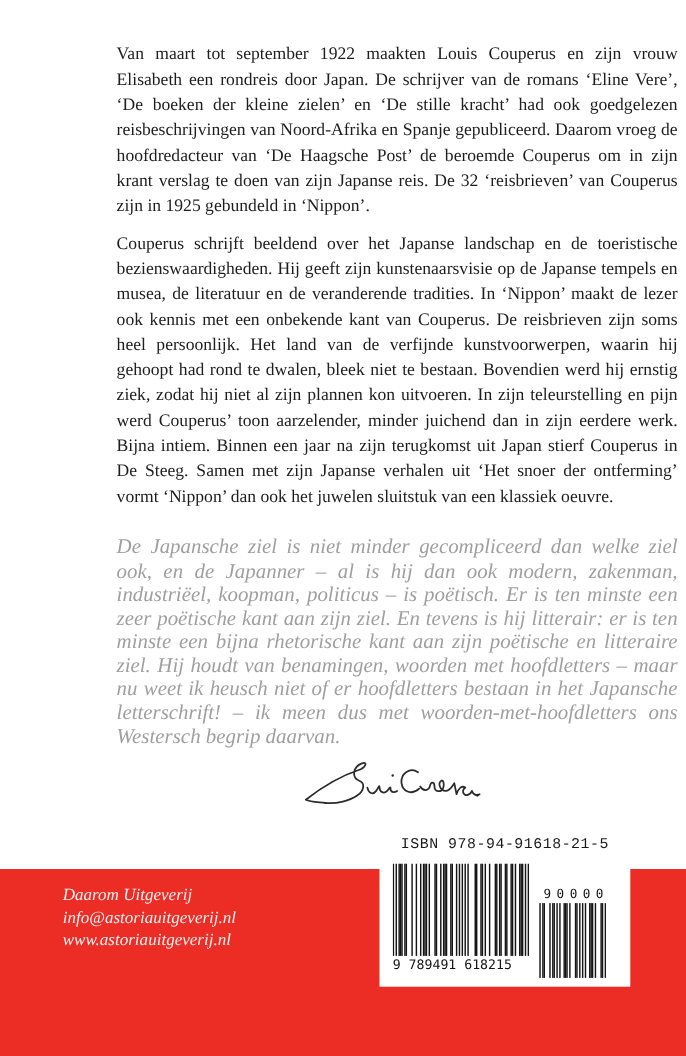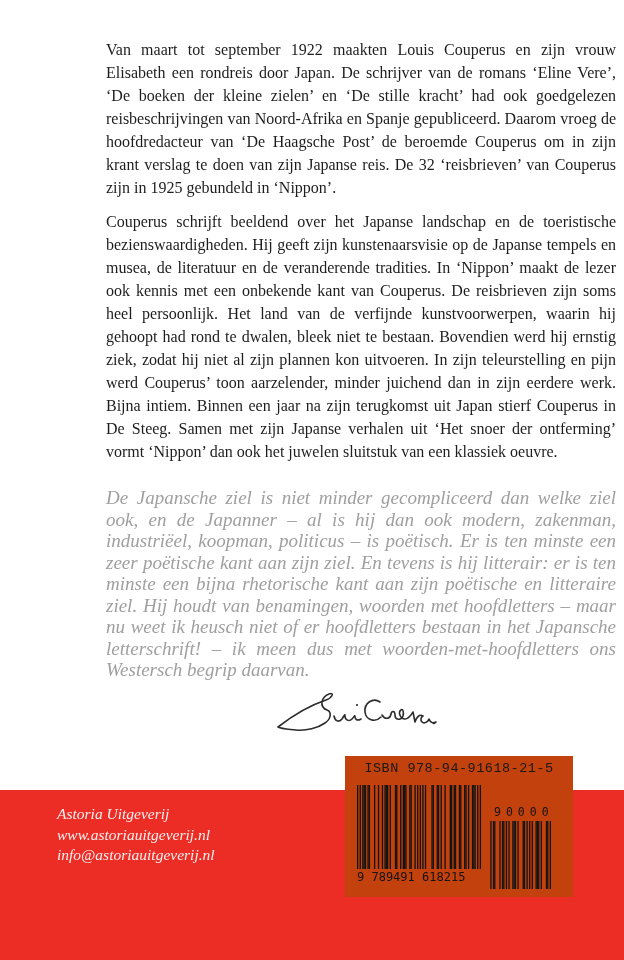--- a/index.html
+++ b/index.html
@@ -31,21 +31,21 @@
   .footer-band{
     position:absolute;left:0;top:790px;width:624px;height:170px;
   }
   .publisher{
     position:absolute;left:57px;top:14px;
     font-style:italic;font-size:15.5px;line-height:20.5px;
     color:rgba(255,255,255,0.93);
   }
   .isbn-box{
     position:absolute;left:345px;top:-34px;width:228px;height:141px;
-    background:#c2410c;
+    background:#ffffff;
   }
   .isbn-label{
     margin-top:5px;text-align:center;
     font-family:"Liberation Mono", monospace;
     font-size:13.5px;letter-spacing:0.5px;color:#191919;
     white-space:nowrap;
   }
   .bars-row{display:flex;align-items:flex-start;margin-top:9px;padding-left:12px;}
   .main-col{width:124px;}
   .barcode-svg{display:block;}
@@ -84,23 +84,23 @@
         <circle class="sig-dot" cx="83" cy="16" r="1.1"></circle>
         <path class="sig-stroke" d="M106 13 c-7 -5 -16 1 -15 10 c1 8 10 11 16 5"></path>
         <path class="sig-stroke" d="M108 26 c3 5 8 4 9 -1 c1 -4 4 -3 4 1 c0 5 6 6 8 1 c1 -3 0 -8 -2 -6 c-3 2 -1 9 4 9 c4 0 6 -4 8 -7 l2 10 c2 -6 5 -8 8 -6 c-2 1 -3 4 -1 6 c2 2 6 0 7 -3 c1 3 4 5 7 3"></path>
         <circle class="sig-dot" cx="160" cy="34" r="1.3"></circle>
       </svg>
     </div>
   </div>
 
   <div class="footer-band" style="background: rgb(236, 45, 38);">
     <div class="publisher">
-      <div>Astoria Uitgeverij</div>
+      <div>Daarom Uitgeverij</div>
+      <div>info@astoriauitgeverij.nl</div>
       <div>www.astoriauitgeverij.nl</div>
-      <div>info@astoriauitgeverij.nl</div>
     </div>
 
     <div class="isbn-box">
       <div class="isbn-label">ISBN 978-94-91618-21-5</div>
       <div class="bars-row">
         <div class="main-col">
           <svg class="barcode-svg main-bars" preserveAspectRatio="none" viewBox="0 0 95 10">
               <rect x="0" y="0" width="1" height="10"></rect>
               <rect x="2" y="0" width="1" height="10"></rect>
               <rect x="4" y="0" width="1" height="10"></rect>

